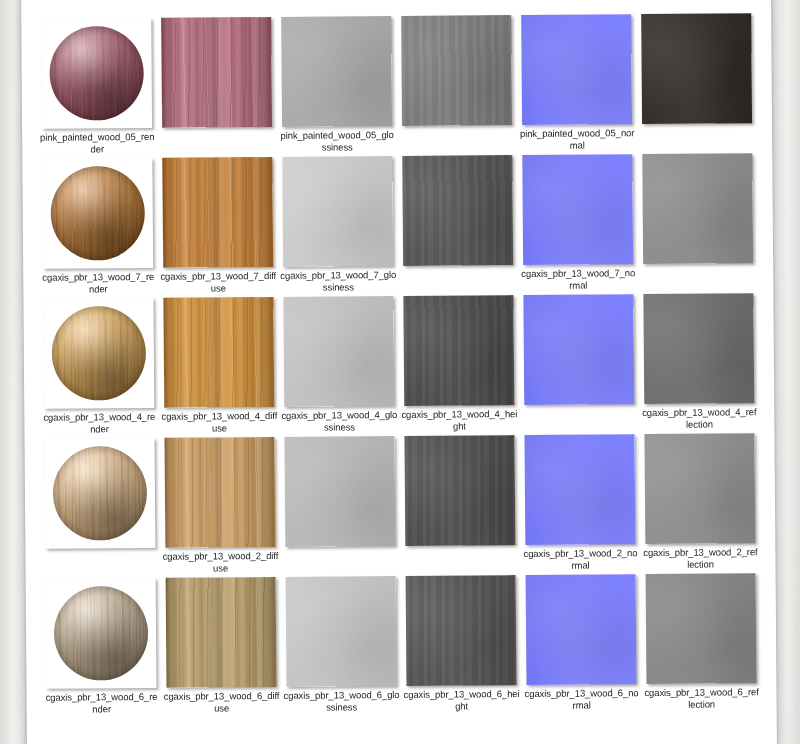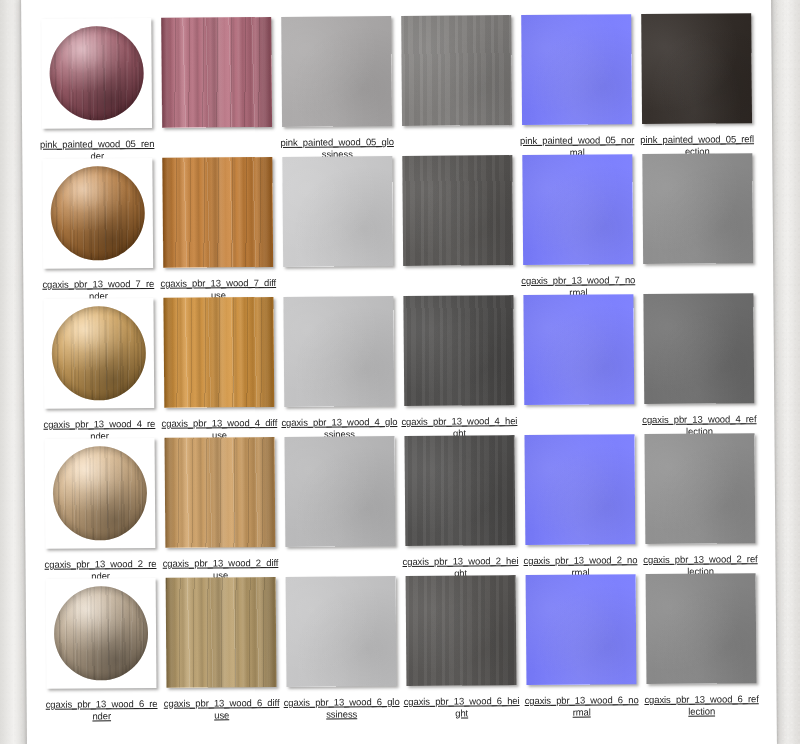--- a/index.html
+++ b/index.html
@@ -79,30 +79,29 @@
     flex: 0 0 auto;
   }
   .thumb.render { background: #ffffff; }
   .sphere {
     position: absolute;
     left: 8px; top: 8px;
     width: 94px; height: 94px;
     border-radius: 50%;
   }
   .caption {
-    margin-top: 10px;
+    margin-top: 3px;
     width: 116px;
     text-align: center;
     font-size: 9.5px;
     line-height: 11.5px;
     color: #1d1d1d;
     letter-spacing: -0.1px;
     word-break: break-all;
     font-family: "Liberation Sans", sans-serif;
-    text-decoration: underline;
   }
   
   .grain {
     position: absolute; inset: 0;
   }
   .grain::before, .grain::after {
     content: ""; position: absolute; inset: 0;
   }
   
   .wood .grain::before {
@@ -203,21 +202,20 @@
           <div class="cell">
             <div class="thumb flat" style="background: linear-gradient(100deg, rgb(113, 116, 241) 0%, rgb(123, 126, 251) 45%, rgb(129, 132, 255) 100%);">
               <div class="grain"></div>
             </div>
             <div class="caption">pink_painted_wood_05_normal</div>
           </div>
           <div class="cell">
             <div class="thumb flat" style="background: linear-gradient(105deg, rgb(58, 52, 48) 0%, rgb(51, 45, 41) 48%, rgb(44, 38, 34) 100%);">
               <div class="grain"></div>
             </div>
-            <div class="caption">pink_painted_wood_05_reflection</div>
           </div>
           <div class="cell">
             <div class="thumb render" style="background: rgb(255, 255, 255);">
               <div class="sphere" style="background: radial-gradient(circle at 36% 26%, rgb(222, 169, 115) 0%, rgb(176, 123, 69) 44%, rgb(134, 81, 27) 88%, rgb(110, 57, 3) 100%);">
                 <div class="sphere-grain">
                   <i></i>
                 </div>
                 <div class="sheen"></div>
                 <div class="ring"></div>
               </div>
@@ -227,20 +225,21 @@
           <div class="cell">
             <div class="thumb wood" style="background: linear-gradient(90deg, rgb(166, 101, 34) 0%, rgb(208, 143, 76) 18%, rgb(192, 127, 60) 38%, rgb(212, 147, 80) 58%, rgb(178, 113, 46) 78%, rgb(200, 135, 68) 92%, rgb(162, 97, 30) 100%);">
               <div class="grain"></div>
             </div>
             <div class="caption">cgaxis_pbr_13_wood_7_diffuse</div>
           </div>
           <div class="cell">
             <div class="thumb flat" style="background: linear-gradient(105deg, rgb(207, 207, 208) 0%, rgb(200, 200, 201) 48%, rgb(193, 193, 194) 100%);">
               <div class="grain"></div>
             </div>
+            <div class="caption">cgaxis_pbr_13_wood_7_glossiness</div>
           </div>
           <div class="cell">
             <div class="thumb flat streak" style="background: linear-gradient(105deg, rgb(94, 92, 90) 0%, rgb(87, 85, 83) 48%, rgb(80, 78, 76) 100%);">
               <div class="grain"></div>
             </div>
           </div>
           <div class="cell">
             <div class="thumb flat" style="background: linear-gradient(100deg, rgb(113, 116, 241) 0%, rgb(123, 126, 251) 45%, rgb(129, 132, 255) 100%);">
               <div class="grain"></div>
             </div>
@@ -295,38 +294,36 @@
           <div class="cell">
             <div class="thumb render" style="background: rgb(255, 255, 255);">
               <div class="sphere" style="background: radial-gradient(circle at 36% 26%, rgb(247, 217, 179) 0%, rgb(201, 171, 133) 44%, rgb(159, 129, 91) 88%, rgb(135, 105, 67) 100%);">
                 <div class="sphere-grain">
                   <i></i>
                 </div>
                 <div class="sheen"></div>
                 <div class="ring"></div>
               </div>
             </div>
-            <div class="caption">cgaxis_pbr_13_wood_2_render</div>
           </div>
           <div class="cell">
             <div class="thumb wood" style="background: linear-gradient(90deg, rgb(172, 128, 72) 0%, rgb(214, 170, 114) 18%, rgb(198, 154, 98) 38%, rgb(218, 174, 118) 58%, rgb(184, 140, 84) 78%, rgb(206, 162, 106) 92%, rgb(168, 124, 68) 100%);">
               <div class="grain"></div>
             </div>
             <div class="caption">cgaxis_pbr_13_wood_2_diffuse</div>
           </div>
           <div class="cell">
             <div class="thumb flat" style="background: linear-gradient(105deg, rgb(189, 189, 190) 0%, rgb(182, 182, 183) 48%, rgb(175, 175, 176) 100%);">
               <div class="grain"></div>
             </div>
           </div>
           <div class="cell">
             <div class="thumb flat streak" style="background: linear-gradient(105deg, rgb(86, 85, 84) 0%, rgb(79, 78, 77) 48%, rgb(72, 71, 70) 100%);">
               <div class="grain"></div>
             </div>
-            <div class="caption">cgaxis_pbr_13_wood_2_height</div>
           </div>
           <div class="cell">
             <div class="thumb flat" style="background: linear-gradient(100deg, rgb(113, 116, 241) 0%, rgb(123, 126, 251) 45%, rgb(129, 132, 255) 100%);">
               <div class="grain"></div>
             </div>
             <div class="caption">cgaxis_pbr_13_wood_2_normal</div>
           </div>
           <div class="cell">
             <div class="thumb flat" style="background: linear-gradient(105deg, rgb(148, 148, 148) 0%, rgb(141, 141, 141) 48%, rgb(134, 134, 134) 100%);">
               <div class="grain"></div>

